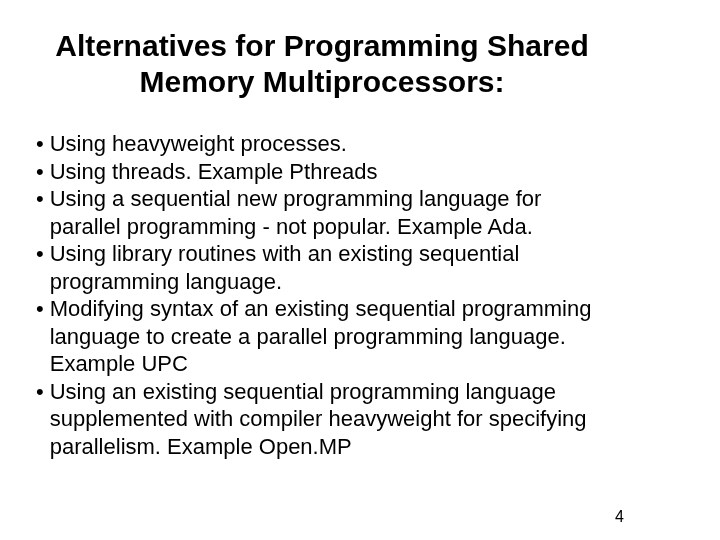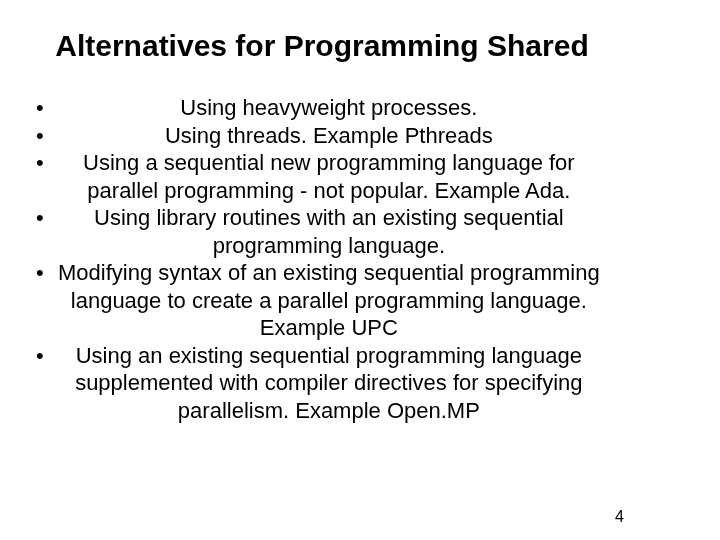--- a/index.html
+++ b/index.html
@@ -33,36 +33,36 @@
   .bullet {
     display: flex;
     align-items: flex-start;
   }
   .bullet .marker {
     flex: 0 0 auto;
     margin-right: 6px;
   }
   .bullet .text {
     flex: 1 1 auto;
-    text-align: center;
   }
   .page-num {
     position: absolute;
     right: 20px;
     bottom: 14px;
     font-size: 16px;
   }
 </style>
 </head>
 <body>
 
 <div class="slide">
 
   <div class="title">
     <span>Alternatives for Programming Shared</span><br>
+    <span>Memory Multiprocessors:</span>
   </div>
 
   <div class="bullets">
     <div class="bullet">
       <span class="marker">•</span>
       <span class="text">Using heavyweight processes.</span>
     </div>
     <div class="bullet">
       <span class="marker">•</span>
       <span class="text">Using threads. Example Pthreads</span>
@@ -74,18 +74,18 @@
     <div class="bullet">
       <span class="marker">•</span>
       <span class="text">Using library routines with an existing sequential programming language.</span>
     </div>
     <div class="bullet">
       <span class="marker">•</span>
       <span class="text">Modifying syntax of an existing sequential programming language to create a parallel programming language. Example UPC</span>
     </div>
     <div class="bullet">
       <span class="marker">•</span>
-      <span class="text">Using an existing sequential programming language supplemented with compiler directives for specifying parallelism. Example Open.MP</span>
+      <span class="text">Using an existing sequential programming language supplemented with compiler heavyweight for specifying parallelism. Example Open.MP</span>
     </div>
   </div>
 
   <div class="page-num">4</div>
 </div>
 
 </body></html>

